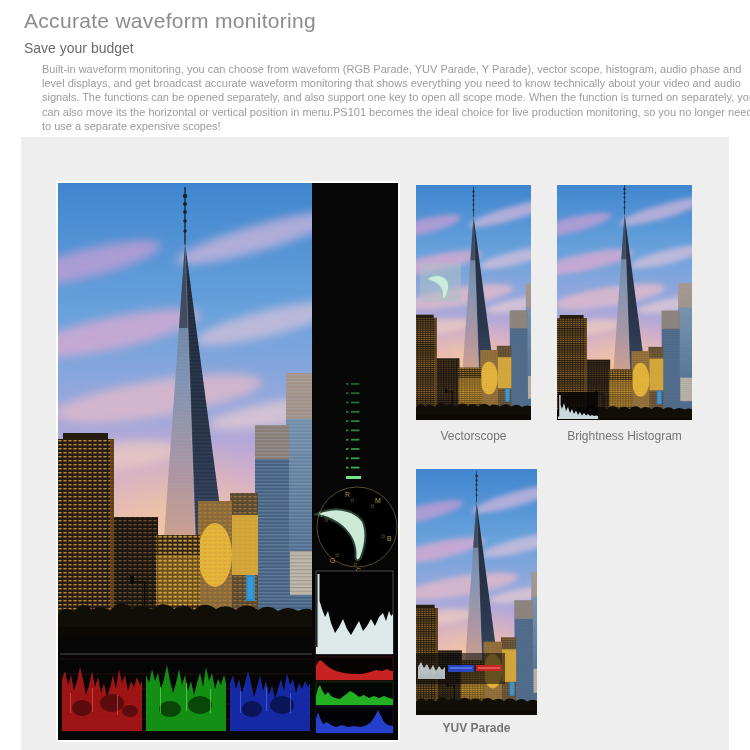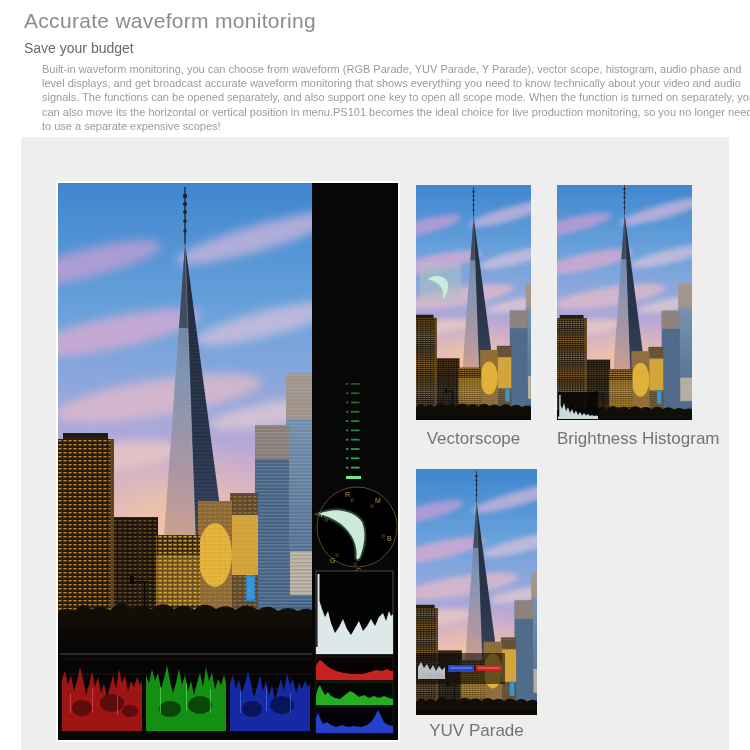--- a/index.html
+++ b/index.html
@@ -17,25 +17,25 @@
            box-shadow:0 0 0 2px #ffffff;}
   .monitor .photo{position:absolute;left:0;top:0;width:254px;height:453px;display:block;}
   .monitor .scopes{position:absolute;left:0;top:0;width:340px;height:557px;display:block;}
   
   .thumb{position:absolute;margin:0;text-align:center;}
   .thumb .timg{position:relative;display:block;}
   .thumb svg{display:block;}
   .thumb .ovl{position:absolute;left:0;top:0;}
   .t-a{left:416px;top:185px;width:115px;}
   .t-b{left:557px;top:185px;width:135px;}
-  .t-c{left:416px;top:469px;width:121px;}
+  .t-c{left:416px;top:469px;width:121px;font-weight:bold;}
   .t-d{left:556px;top:469px;width:147px;}
   .t-a .timg,.t-b .timg{height:235px;}
   .t-c .timg,.t-d .timg{height:246px;}
-  figcaption{margin-top:9px;font-size:17px;color:#747474;white-space:nowrap;}
+  figcaption{margin-top:9px;font-size:12px;color:#747474;white-space:nowrap;}
   .t-c figcaption,.t-d figcaption{margin-top:6px;}
   .hidden-defs{position:absolute;width:0;height:0;overflow:hidden;}
 </style>
 </head>
 <body>
 
 <div class="page">
 
   <svg class="hidden-defs" xmlns="http://www.w3.org/2000/svg" xmlns:xlink="http://www.w3.org/1999/xlink" aria-hidden="true">
     <defs>

